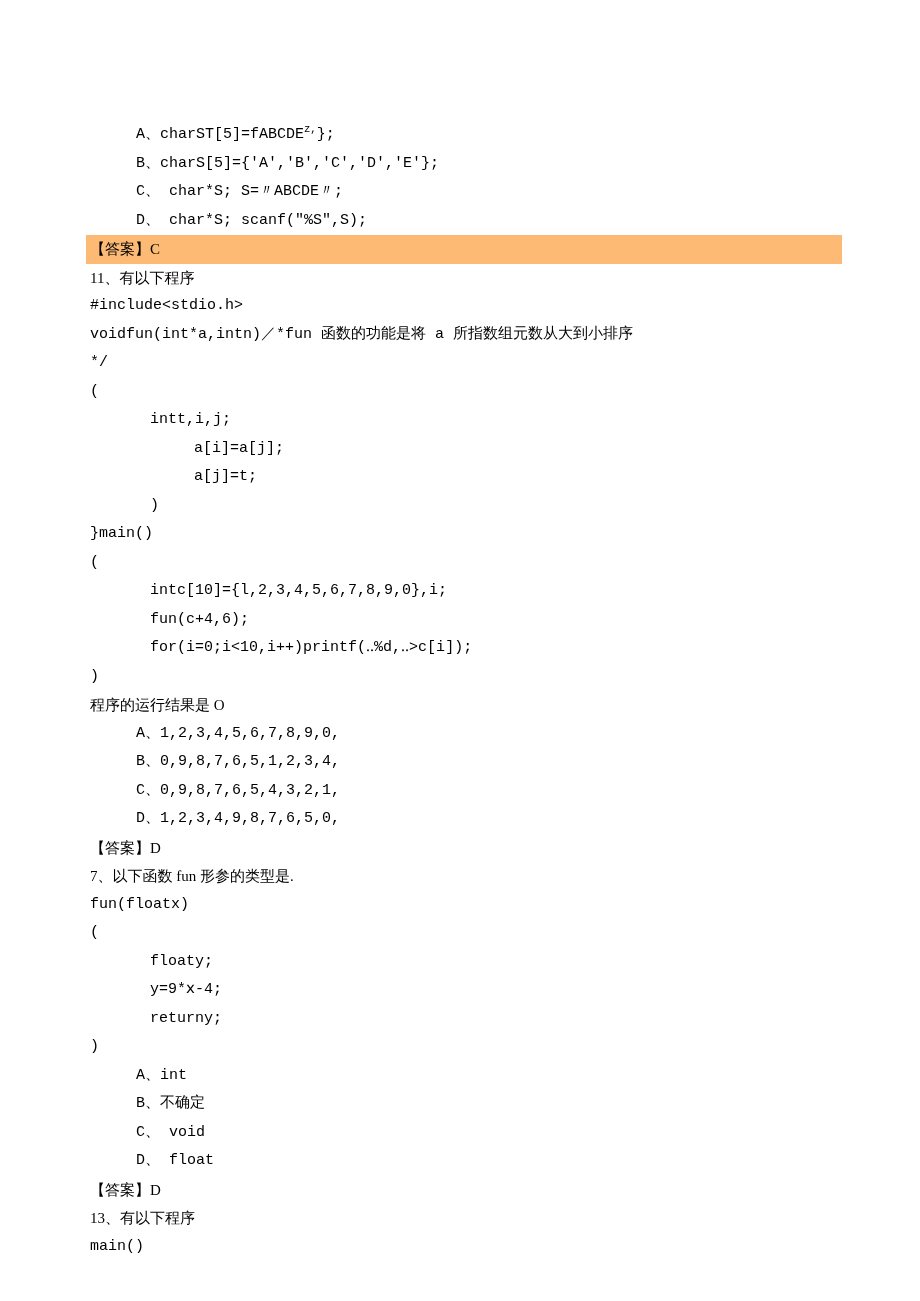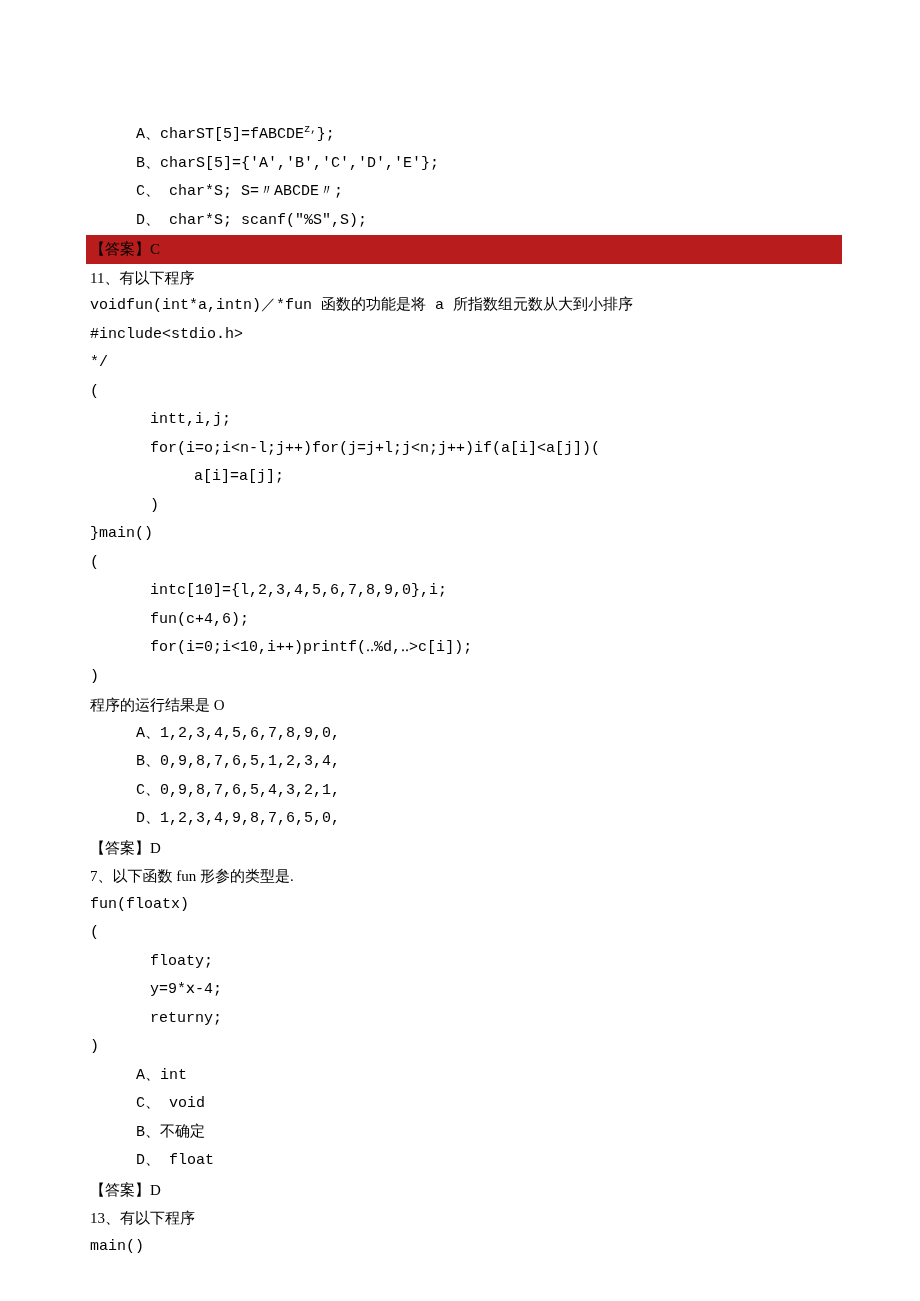--- a/index.html
+++ b/index.html
@@ -12,21 +12,21 @@
     line-height: 1.9;
     width: 920px;
   }
   .page {
     padding: 120px 90px 60px 90px;
   }
   .option {
     padding-left: 46px;
   }
   .answer {
-    background: #b91c1c;
+    background: #fdba74;
     padding: 0 4px;
     display: block;
     width: calc(100% + 8px);
     margin-left: -4px;
   }
   .q-head {
     padding-left: 0;
   }
   .code-line {
     padding-left: 0;
@@ -45,27 +45,27 @@
 
   <div class="option mono">
     <span>A、</span><span>charST[5]=fABCDE</span><span class="super-z">z,</span><span>};</span>
   </div>
   <div class="option mono">B、charS[5]={'A','B','C','D','E'};</div>
   <div class="option mono">C、 char*S; S=〃ABCDE〃;</div>
   <div class="option mono">D、 char*S; scanf("%S",S);</div>
   <span class="answer">【答案】C</span>
 
   <div class="q-head">11、有以下程序</div>
+  <div class="code-line mono">#include&lt;stdio.h&gt;</div>
   <div class="code-line mono">voidfun(int*a,intn)／*fun 函数的功能是将 a 所指数组元数从大到小排序</div>
-  <div class="code-line mono">#include&lt;stdio.h&gt;</div>
   <div class="code-line mono">*/</div>
   <div class="code-line mono">(</div>
   <div class="code-indent1 mono">intt,i,j;</div>
-  <div class="code-indent1 mono">for(i=o;i&lt;n-l;j++)for(j=j+l;j&lt;n;j++)if(a[i]&lt;a[j])(</div>
   <div class="code-indent2 mono">a[i]=a[j];</div>
+  <div class="code-indent2 mono">a[j]=t;</div>
   <div class="code-indent1 mono">)</div>
   <div class="code-line mono">}main()</div>
   <div class="code-line mono">(</div>
   <div class="code-indent1 mono">intc[10]={l,2,3,4,5,6,7,8,9,0},i;</div>
   <div class="code-indent1 mono">fun(c+4,6);</div>
   <div class="code-indent1 mono">for(i=0;i&lt;10,i++)printf(‥%d,‥&gt;c[i]);</div>
   <div class="code-line mono">)</div>
 
   <div class="q-head">程序的运行结果是 O</div>
   <div class="option mono">A、1,2,3,4,5,6,7,8,9,0,</div>
@@ -75,21 +75,21 @@
   <div class="q-head">【答案】D</div>
 
   <div class="q-head">7、以下函数 fun 形参的类型是.</div>
   <div class="code-line mono">fun(floatx)</div>
   <div class="code-line mono">(</div>
   <div class="code-indent1 mono">floaty;</div>
   <div class="code-indent1 mono">y=9*ⅹ-4;</div>
   <div class="code-indent1 mono">returny;</div>
   <div class="code-line mono">)</div>
   <div class="option mono">A、int</div>
+  <div class="option mono">B、不确定</div>
   <div class="option mono">C、 void</div>
-  <div class="option mono">B、不确定</div>
   <div class="option mono">D、 float</div>
   <div class="q-head">【答案】D</div>
 
   <div class="q-head">13、有以下程序</div>
   <div class="code-line mono">main()</div>
 
 </div>
 
 </body></html>

